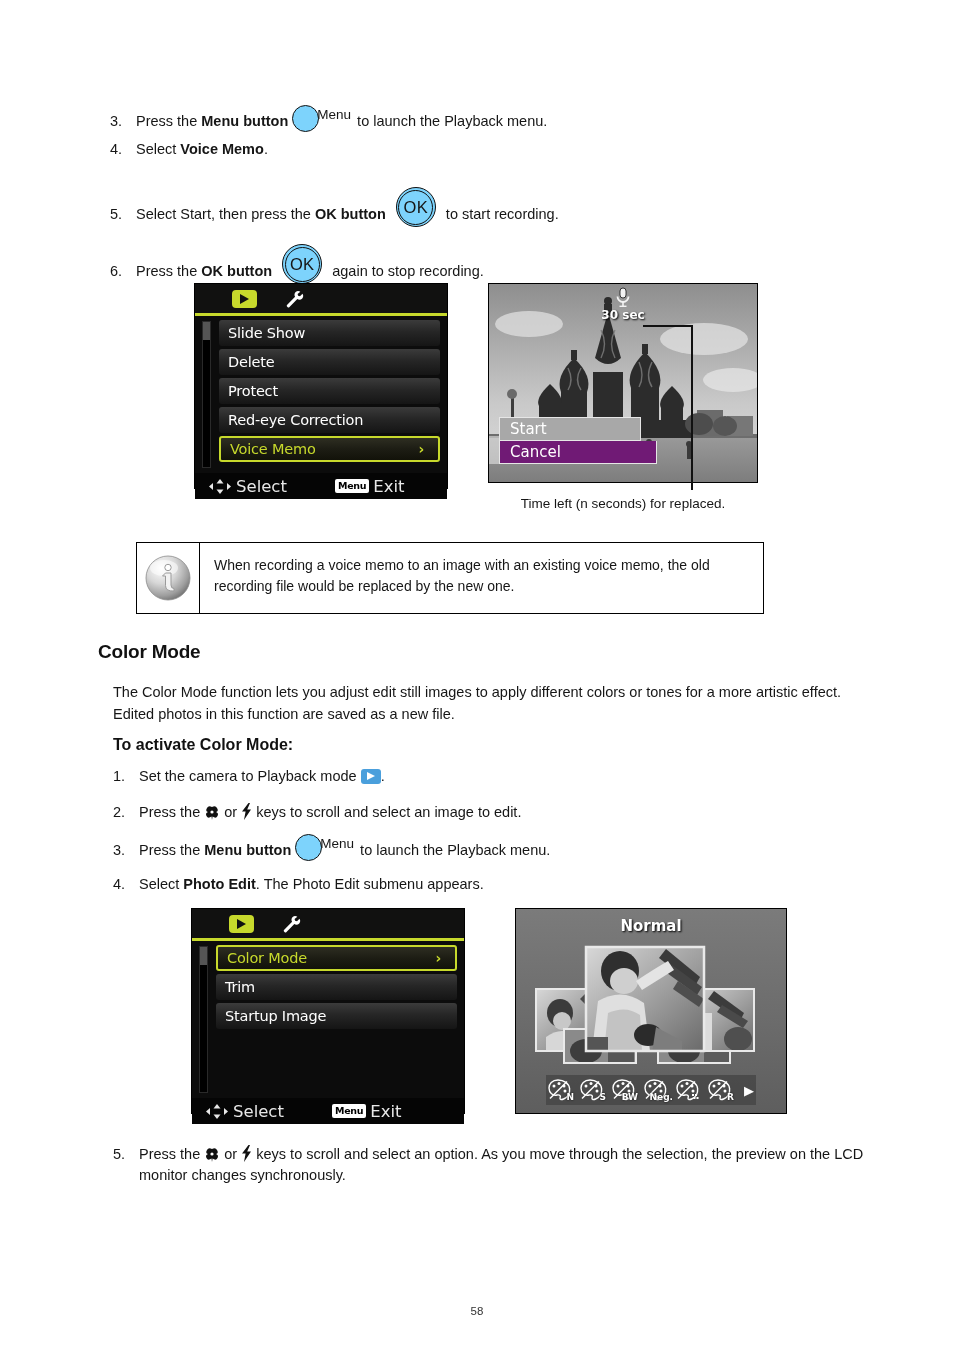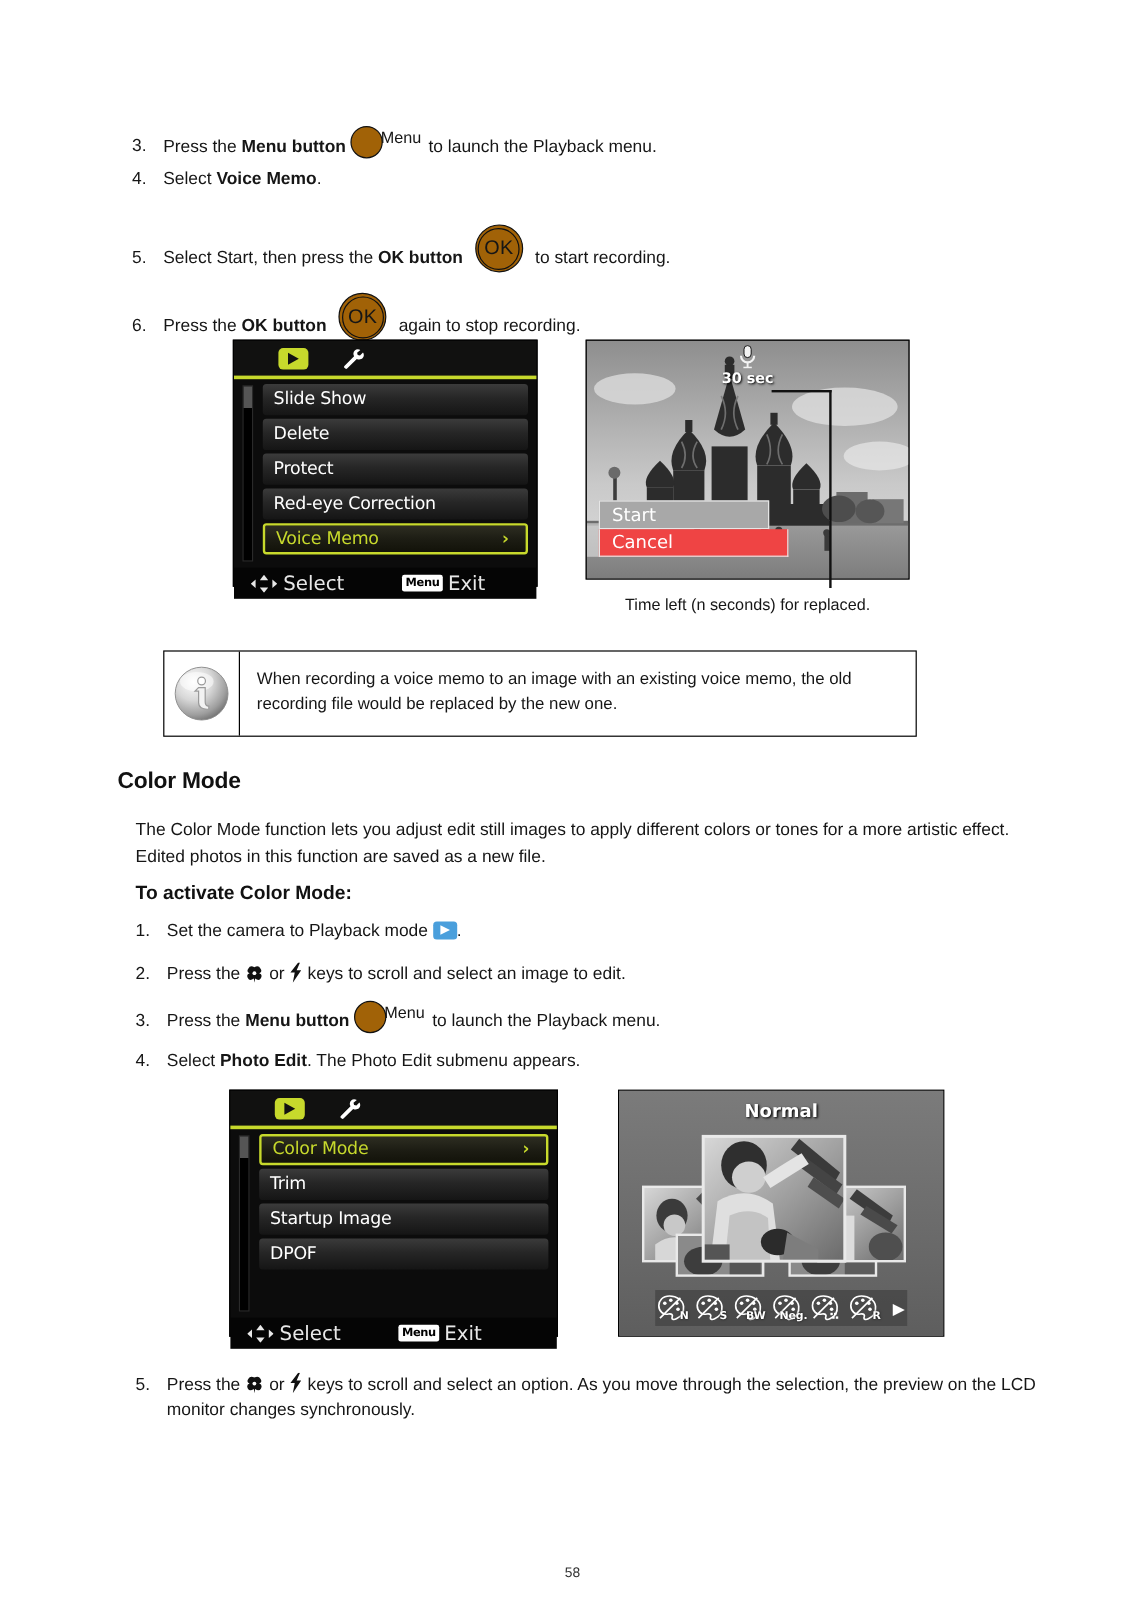--- a/index.html
+++ b/index.html
@@ -42,21 +42,21 @@
   }
   b { font-weight: bold; }
 
   
   .btn-circle {
     display: inline-block;
     border: 1.8px solid #111;
     border-radius: 50%;
     vertical-align: middle;
     text-align: center;
-    background: #a16207;
+    background: #7dd3fc;
     box-sizing: border-box;
   }
   .btn-menu {
     width: 27px; height: 27px;
     position: relative;
     top: -4px;
   }
   .btn-menu-label {
     font-size: 13.5px;
     vertical-align: middle;
@@ -506,21 +506,21 @@
         <rect x="5" y="1" width="6" height="10" rx="3" fill="#f2f2f2" stroke="#111" stroke-width="0.8"></rect>
         <path d="M2.5 9.5 a5.5 5.5 0 0 0 11 0" fill="none" stroke="#f2f2f2" stroke-width="1.8"></path>
         <rect x="7.2" y="15" width="1.6" height="4" fill="#f2f2f2"></rect>
         <rect x="4.5" y="18.6" width="7" height="1.4" fill="#f2f2f2"></rect>
       </svg>
       <div style="color:#fff; font-size:12px; font-weight:bold; font-family:'DejaVu Sans',sans-serif; text-shadow:1px 1px 2px #000; margin-top:1px;">30 sec</div>
     </div>
 
     <div style="position:absolute; left:10px; bottom:18px; width:142px;">
       <div style="background:#a8a8a8; border:1px solid #e6e6e6; color:#fff; font-size:15px; font-family:'DejaVu Sans',sans-serif; padding:2px 10px; box-sizing:border-box;"><span>Start</span></div>
-      <div style="background:#ef4444; border:1px solid #e6e6e6; border-top:none; color:#fff; font-size:15px; font-family:'DejaVu Sans',sans-serif; padding:2px 10px; width:158px; box-sizing:border-box;"><span>Cancel</span></div>
+      <div style="background:#701a75; border:1px solid #e6e6e6; border-top:none; color:#fff; font-size:15px; font-family:'DejaVu Sans',sans-serif; padding:2px 10px; width:158px; box-sizing:border-box;"><span>Cancel</span></div>
     </div>
   </div>
 
   <div class="callout-line" style="left:643px; top:325px; width:50px; height:2px;"></div>
   <div class="callout-line" style="left:691px; top:325px; width:2px; height:165px;"></div>
 
   <div class="caption" style="left:488px; top:496px; width:270px;">Time left (n seconds) for replaced.</div>
 
   <div class="notebox" style="left:136px; top:542px; width:628px; height:72px;">
     <div class="icon-cell">
@@ -592,24 +592,20 @@
         <div class="menu-item selected">
           <span>Color Mode</span>
           <span class="arrow">›</span>
         </div>
         <div class="menu-item">
           <span>Trim</span>
           <span class="arrow"></span>
         </div>
         <div class="menu-item">
           <span>Startup Image</span>
-          <span class="arrow"></span>
-        </div>
-        <div class="menu-item">
-          <span>DPOF</span>
           <span class="arrow"></span>
         </div>
       </div>
     </div>
     <div class="lcd-foot">
       <span class="dpad">
         <svg width="22" height="15" viewBox="0 0 22 15">
           <polygon points="0,7.5 4,4 4,11" fill="#e8e8e8"></polygon>
           <polygon points="22,7.5 18,4 18,11" fill="#e8e8e8"></polygon>
           <polygon points="11,0 7.5,4.5 14.5,4.5" fill="#e8e8e8"></polygon>

